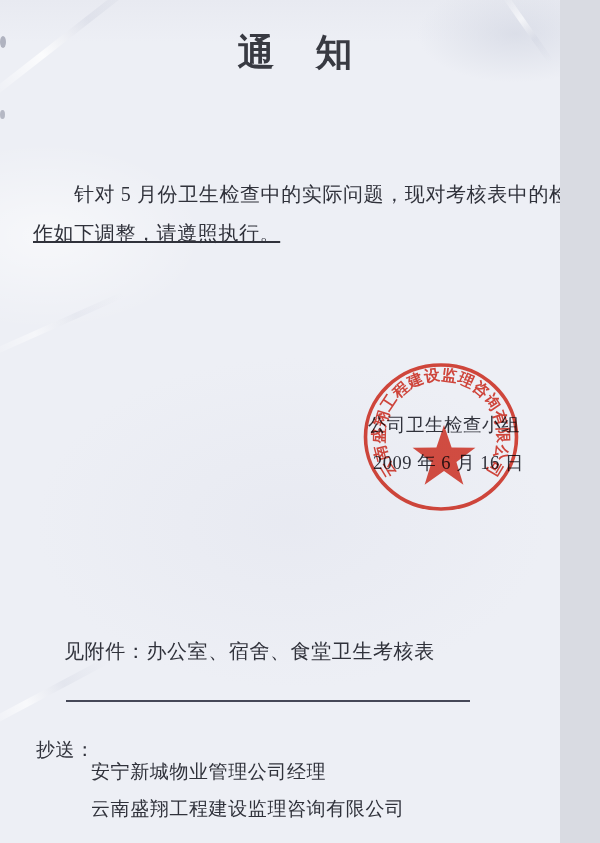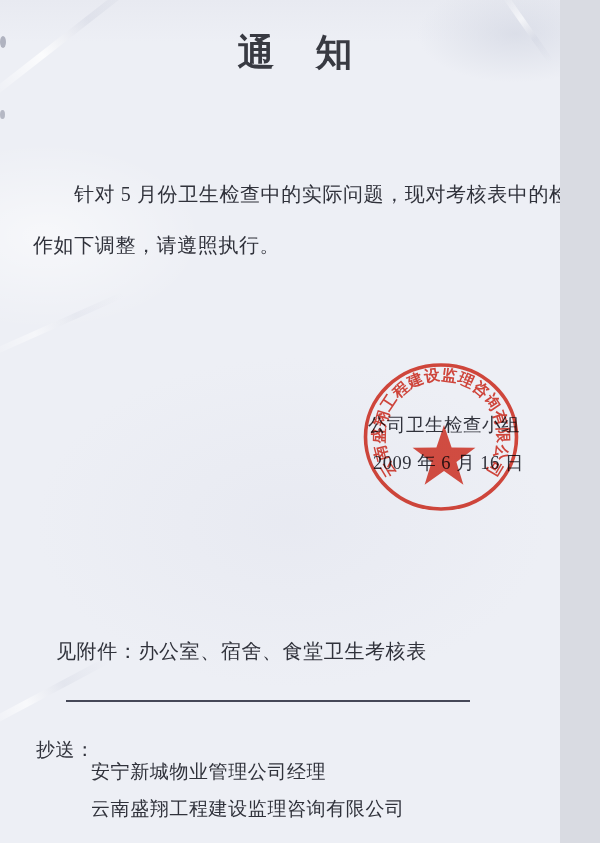--- a/index.html
+++ b/index.html
@@ -50,21 +50,21 @@
   }
   .salutation {
     position: absolute;
     left: 62px;
     top: 101px;
     font-size: 21px;
     letter-spacing: 1px;
   }
   .body-line { position: absolute; font-size: 20px; letter-spacing: 0.6px; white-space: nowrap; }
   .body-line-1 { left: 74px; top: 181px; }
-  .body-line-2 { left: 33px; top: 232px; }
+  .body-line-2 { left: 33px; top: 220px; text-decoration: underline; }
 
   .sig-team {
     position: absolute;
     left: 368px;
     top: 412px;
     font-size: 18.5px;
     letter-spacing: 0.5px;
     white-space: nowrap;
   }
   .sig-date {
@@ -91,21 +91,21 @@
   .seal-text {
     font-family: "Liberation Serif", "DejaVu Serif", serif;
     font-size: 15.5px;
     font-weight: bold;
     fill: #dc392c;
     letter-spacing: 0.5px;
   }
 
   .attachment-note {
     position: absolute;
-    left: 56px;
+    left: 64px;
     top: 638px;
     font-size: 20px;
     letter-spacing: 0.6px;
     white-space: nowrap;
     text-align: right;
   }
 
   .cc-separator {
     position: absolute;
     left: 66px;

